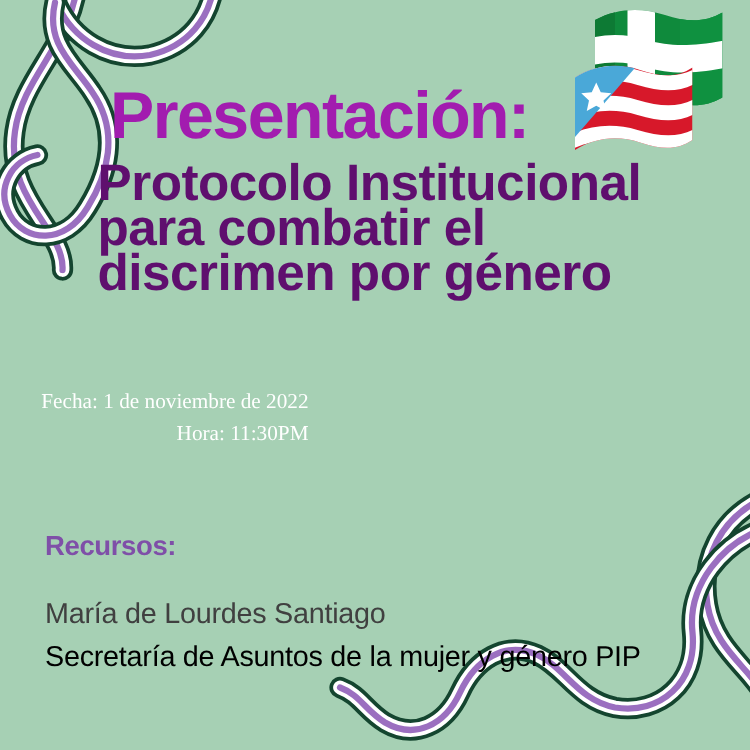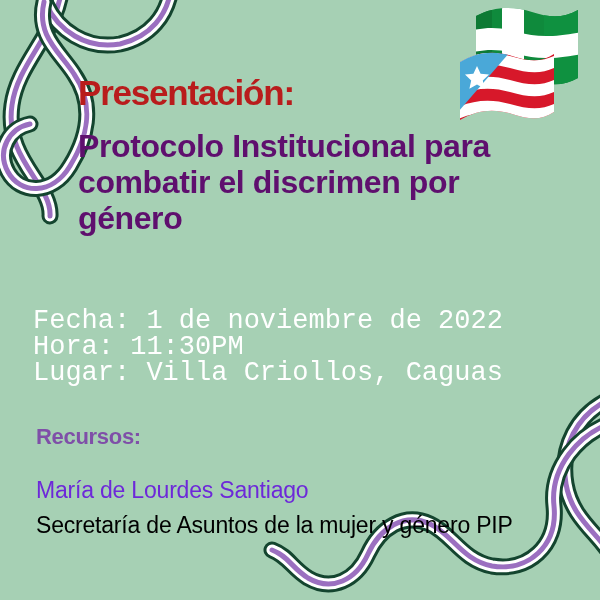--- a/index.html
+++ b/index.html
@@ -42,72 +42,73 @@
   }
 
   
   #content {
     position: absolute;
     inset: 0;
   }
 
   .title-main {
     position: absolute;
-    left: 78px;
+    left: 88px;
     top: 68px;
-    font-size: 35px;
+    font-size: 53px;
     line-height: 50px;
     font-weight: bold;
     letter-spacing: -1.2px;
-    color: #b91c1c;
+    color: #a21caf;
     white-space: nowrap;
   }
 
   .title-sub {
     position: absolute;
     left: 78px;
     top: 128px;
     width: 470px;
-    font-size: 32px;
+    font-size: 41px;
     line-height: 36px;
     font-weight: bold;
     letter-spacing: -0.4px;
     color: #5f0f6e;
   }
 
   .details {
     position: absolute;
     left: 33px;
     top: 308px;
-    font-family: Liberation Mono, monospace;
-    font-size: 27px;
+    font-family: Liberation Serif, serif;
+    font-size: 17px;
     line-height: 26px;
     color: #ffffff;
     letter-spacing: 0px;
+    text-align: right;
   }
   .details .line { display: block; white-space: nowrap; }
 
   .recursos-label {
     position: absolute;
     left: 36px;
     top: 424px;
     font-size: 22px;
     font-weight: bold;
     letter-spacing: -0.3px;
     color: #7f4fa8;
     white-space: nowrap;
   }
 
   .resource-1 {
     position: absolute;
     left: 36px;
     top: 477px;
     font-size: 23px;
     letter-spacing: -0.2px;
-    color: #6d28d9;
+    color: #404040;
     white-space: nowrap;
   }
 
   .resource-2 {
     position: absolute;
     left: 36px;
     top: 512px;
     font-size: 23px;
     letter-spacing: -0.2px;
     color: #000000;
@@ -186,21 +187,20 @@
 
   <div id="content">
 
     <div class="title-main">Presentación:</div>
 
     <div class="title-sub">Protocolo Institucional para combatir el discrimen por género</div>
 
     <div class="details">
       <span class="line">Fecha: 1 de noviembre  de 2022</span>
       <span class="line">Hora: 11:30PM</span>
-      <span class="line">Lugar: Villa Criollos, Caguas</span>
     </div>
 
     <div class="recursos-label">Recursos:</div>
 
     <div class="resource-1">María de Lourdes Santiago</div>
 
     <div class="resource-2">Secretaría de Asuntos de la mujer y género PIP</div>
 
   </div>
 </div>

